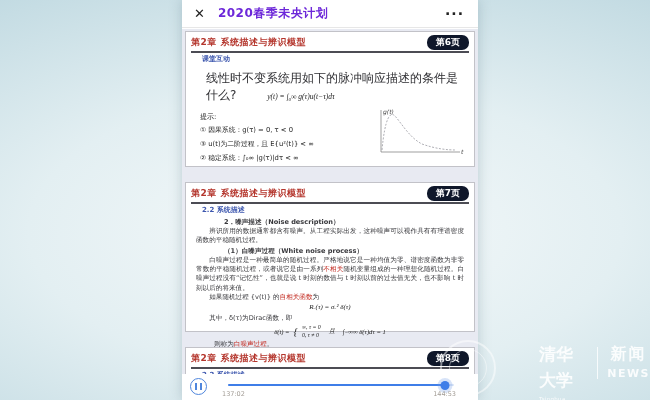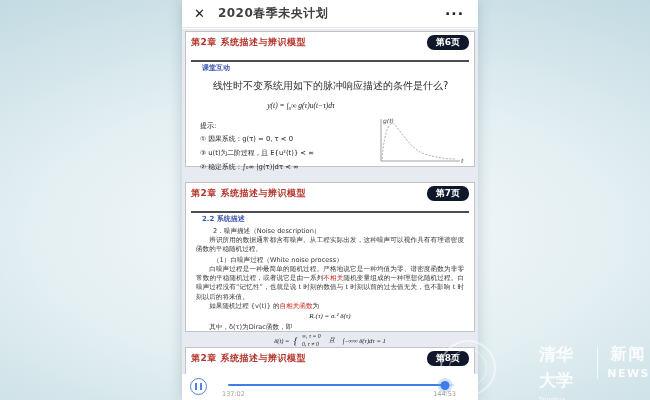--- a/index.html
+++ b/index.html
@@ -6,46 +6,46 @@
   body { font-family:"DejaVu Sans","Liberation Sans",sans-serif; }
   .canvas { position:relative; width:650px; height:400px; overflow:hidden;
     background: radial-gradient(ellipse 120% 95% at 50% 58%, #f5f9fa 0%, #e3eff2 38%, #c6dde4 70%, #aacbd7 100%); }
 
   
   .app { position:absolute; left:182px; top:0; width:296px; height:400px; background:#fff;
     box-shadow:0 0 12px rgba(70,100,120,.28); }
   .titlebar { position:absolute; top:0; left:0; right:0; height:28px; background:#fff;
     border-bottom:1px solid #e7e7e7; display:flex; align-items:center; z-index:5; }
   .titlebar .x { font-size:13px; color:#222; margin-left:12px; font-weight:bold; cursor:pointer; }
-  .titlebar .title { font-size:12px; color:#404040; font-weight:bold; margin-left:13px; letter-spacing:.5px; }
+  .titlebar .title { font-size:12px; color:#6d28d9; font-weight:bold; margin-left:13px; letter-spacing:.5px; }
   .titlebar .more { margin-left:auto; margin-right:14px; font-size:14px; font-weight:bold; color:#222; letter-spacing:1px; cursor:pointer; }
 
   .content { position:absolute; top:29px; left:0; width:296px; height:345px; background:#e8eaf2;
     overflow:hidden; padding-top:2px; }
 
   .card { width:290px; margin:0 auto 15px auto; background:#fff; border:1px solid #c2c2c8; position:relative; }
   .card1 { height:136px; } .card2 { height:150px; } .card3 { height:70px; }
 
   .slide-head { display:flex; justify-content:space-between; align-items:center;
-    margin:3px 5px 0 5px; border-bottom:2px solid #4c4c54; padding-bottom:10px;gap:24px; }
+    margin:3px 5px 0 5px; border-bottom:2px solid #4c4c54; padding-bottom:1px;gap:24px; }
   .slide-title { font-size:9px; font-weight:bold; color:#b4352c; letter-spacing:.5px; }
   .badge { background:#0f172a; color:#fff; font-size:9px; font-weight:bold; padding:1px 9px;border-radius:7px; }
   .slide-sub { font-size:7px; font-weight:bold; color:#3c56ae; margin:1px 0 0 16px; }
 
   .s-body { position:relative; font-size:6.6px; color:#38383c; }
-  .q { margin:6px 10px 0 27px; font-size:10px; color:#2e2e32; }
+  .q { margin:6px 10px 0 20px; font-size:12px; color:#2e2e32; }
   .formula { font-family:"Liberation Serif","DejaVu Serif",serif; font-style:italic; }
   .f1 { position:absolute; left:15px; top:22px; width:200px; text-align:center; font-size:7.5px; color:#222; }
   .hint { position:absolute; left:14px; top:42px; }
   .hint .hl { font-size:7px; color:#222; margin-bottom:3px; }
   .hint .hi { font-size:6.8px; color:#222; margin-bottom:4px; }
   .plot { position:absolute; right:8px; top:36px; }
 
   .para-wrap { padding:2px 10px 0 10px; line-height:1.4; text-align:justify; }
-  .h-bold { font-weight:normal; margin-left:17px; margin-top:1px; }
+  .h-bold { font-weight:bold; margin-left:28px; margin-top:1px; }
   .para { text-indent:2em; }
   .red { color:#c2281e; }
   .fcenter { text-align:center; font-size:7px; margin:1px 0; color:#222; }
   .delta-line { display:flex; justify-content:center; align-items:center; gap:4px; margin:1px 0; color:#222; }
   .delta-line .brace { font-family:"Liberation Serif",serif; font-size:11px; font-weight:300; }
   .delta-rows { display:flex; flex-direction:column; font-size:5.8px; line-height:1.25; }
   .delta-mid { margin:0 4px; font-size:6.2px; }
 
   
   .playerbar { position:absolute; bottom:0; left:0; width:296px; height:26px; background:#fff; z-index:6; }

